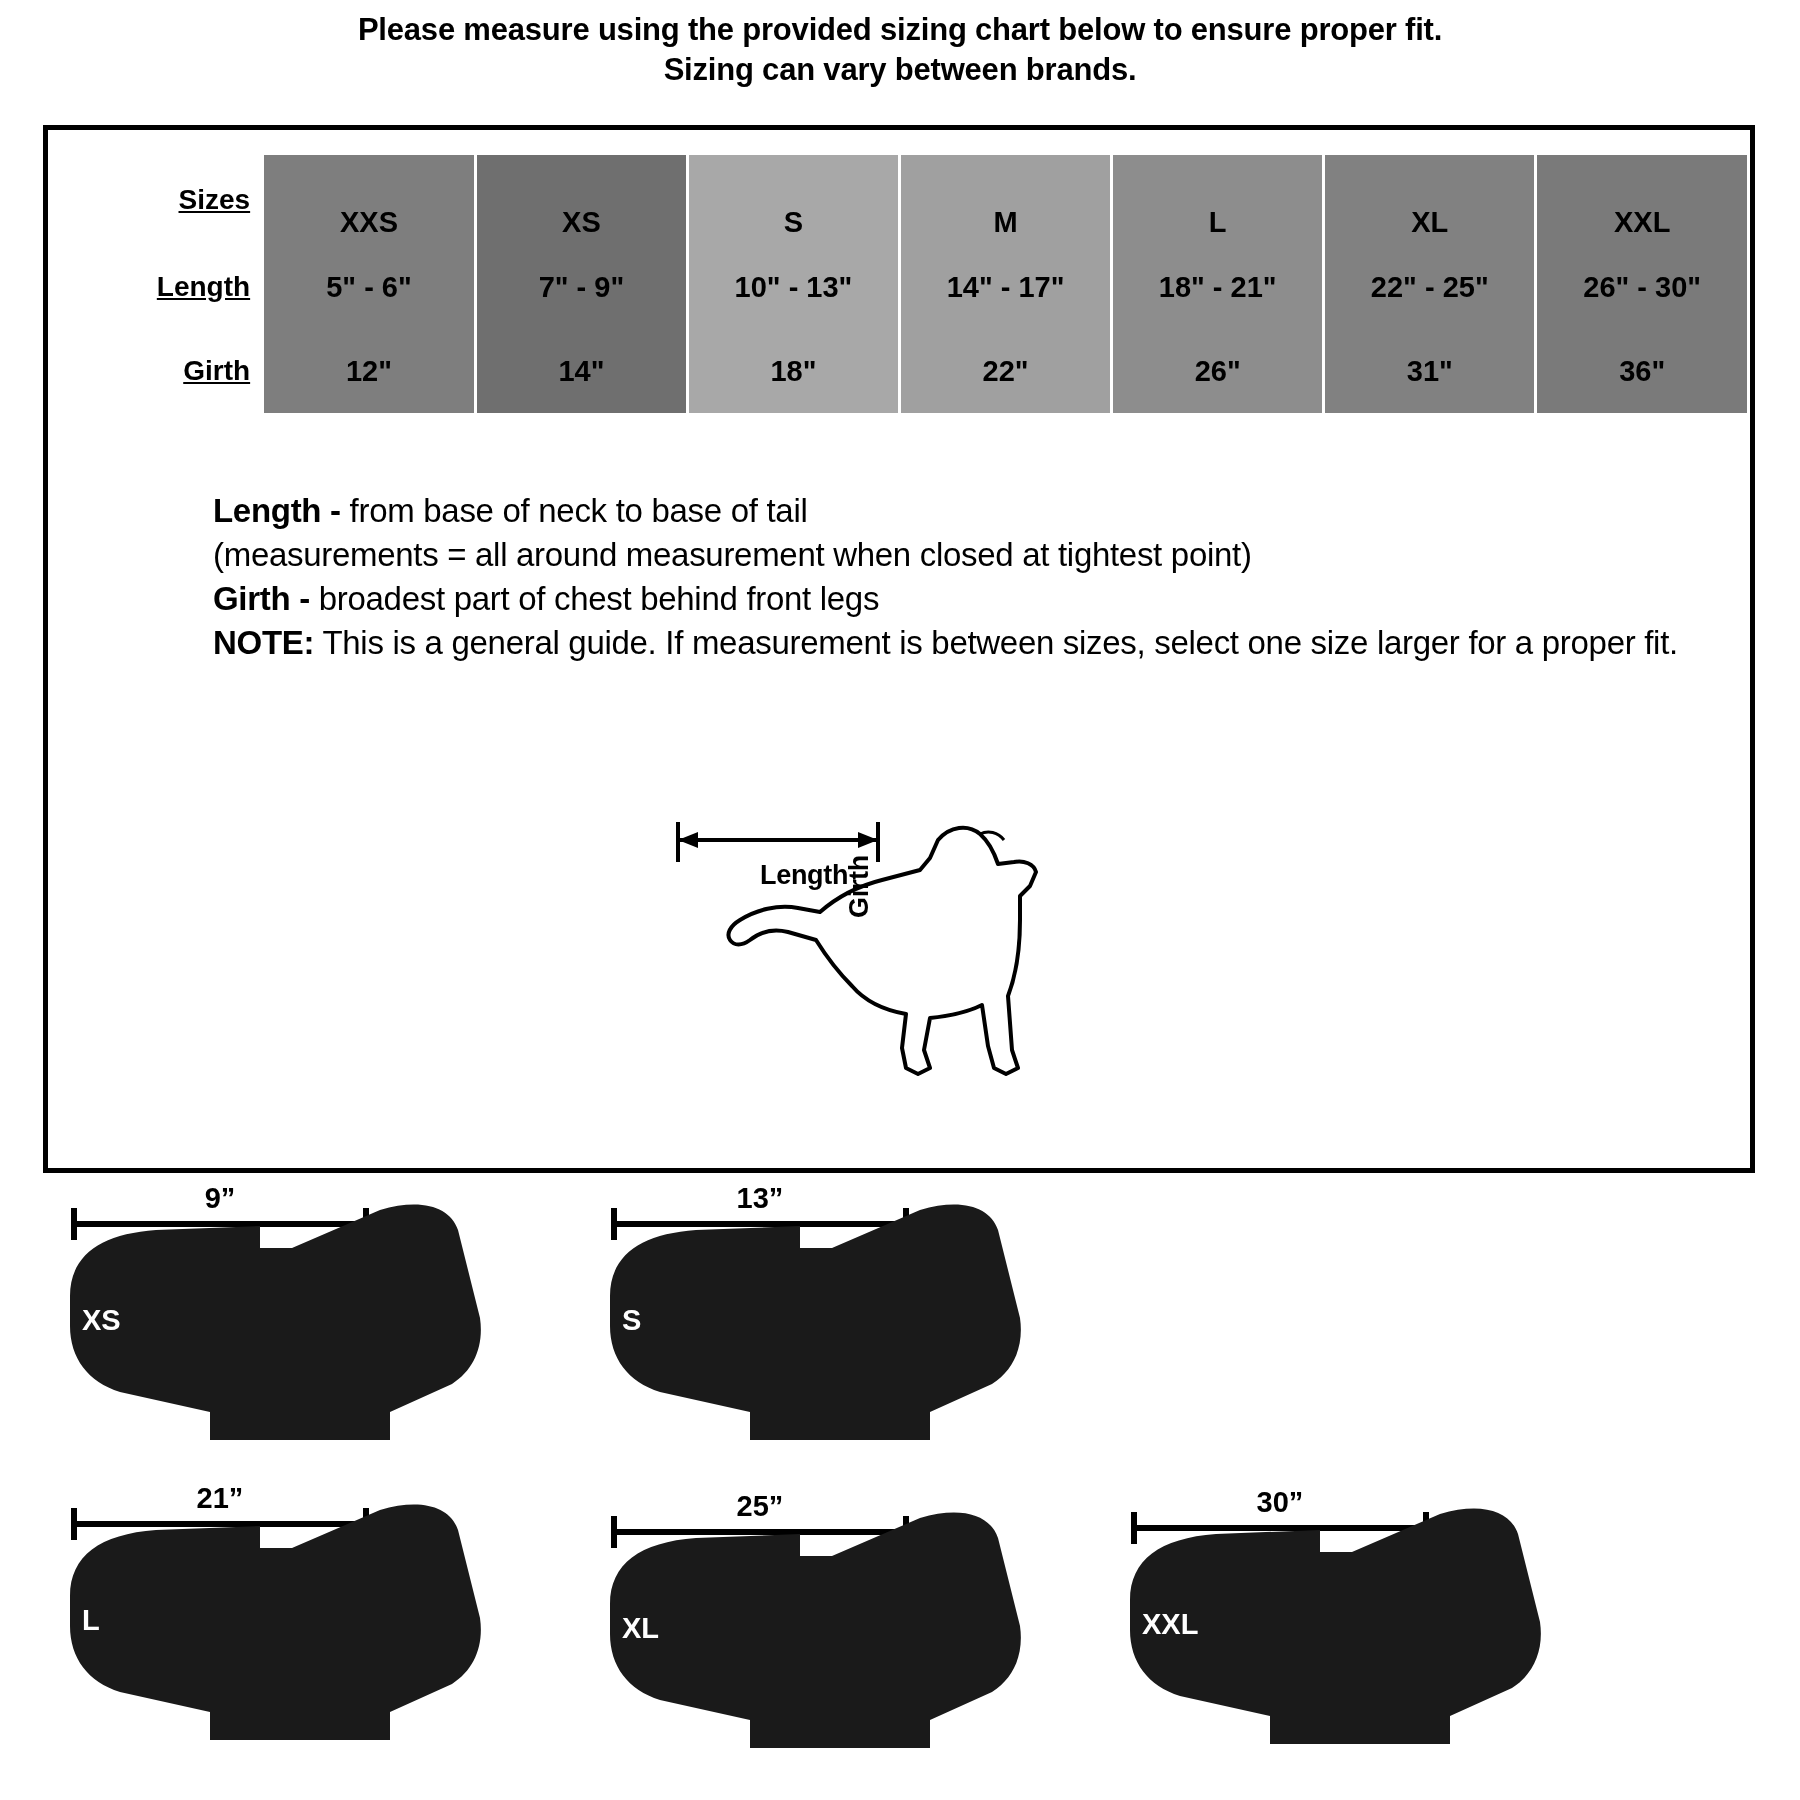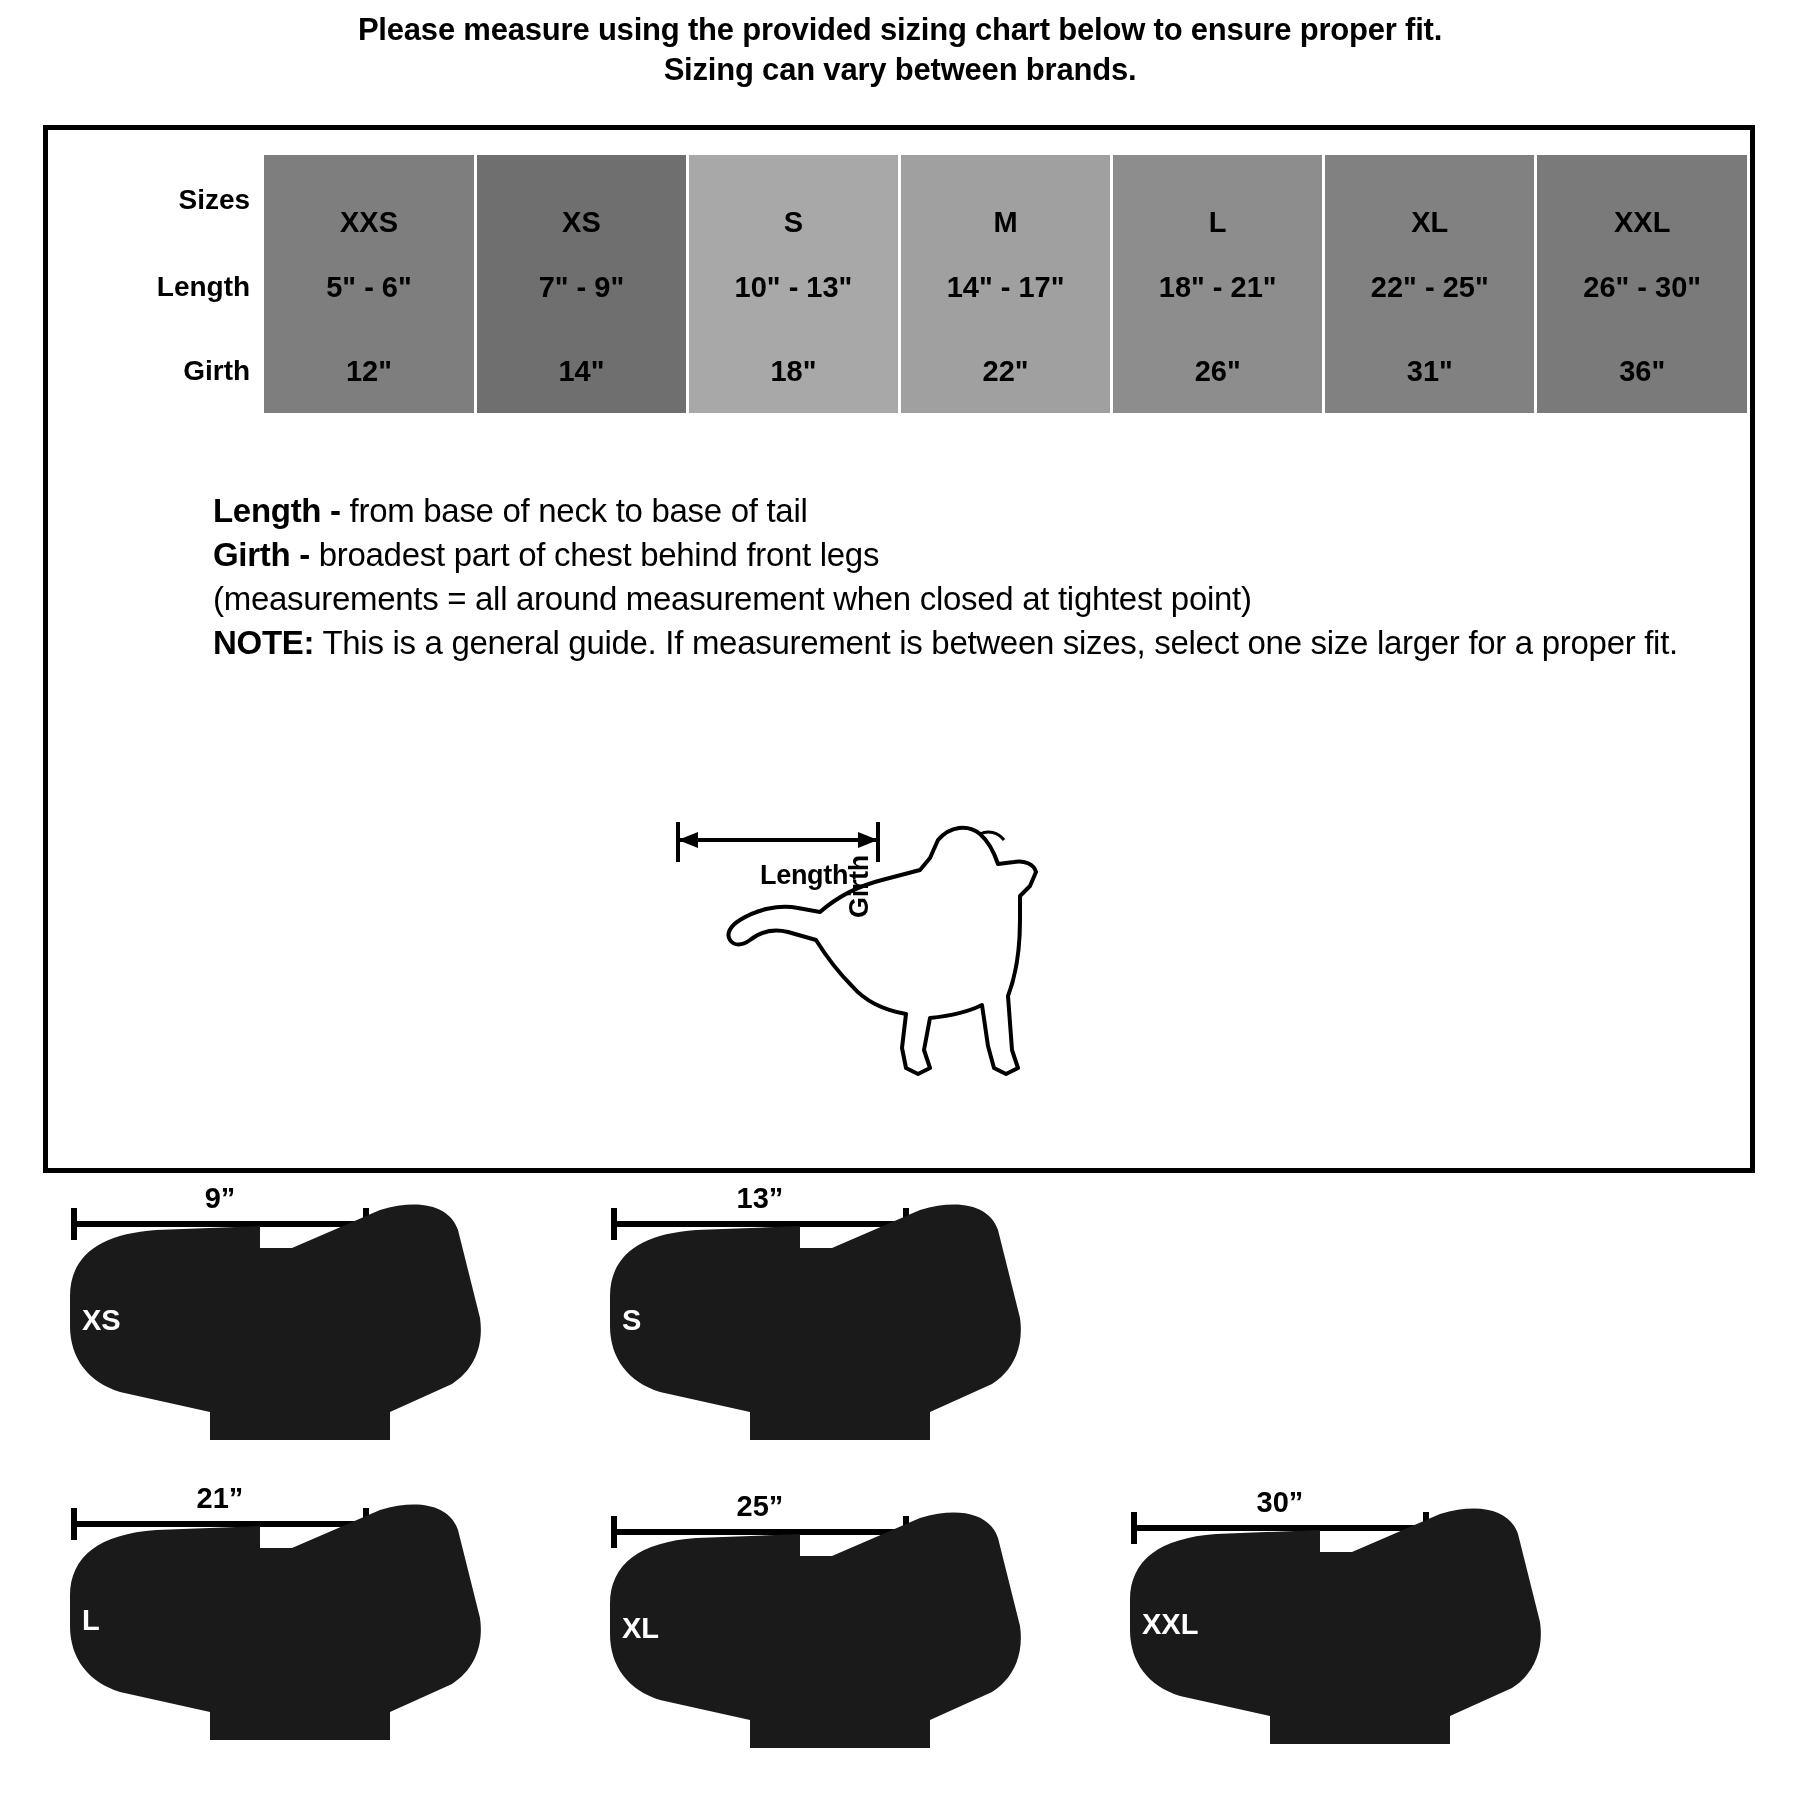--- a/index.html
+++ b/index.html
@@ -59,20 +59,21 @@
     font-size: 29px;
     height: 84px;
     padding: 0;
   }
   table.sizes td.rowlabel {
     width: 168px;
     background: #ffffff;
     text-align: right;
     padding-right: 14px;
     font-size: 28px;
+    text-decoration: underline;
   }
   table.sizes td.cell {
     width: 218px;
     border-right: 3px solid #ffffff;
   }
   table.sizes tr.r1 td.cell { vertical-align: bottom; padding-bottom: 6px; }
 
   
   .guide {
     position: absolute;
@@ -196,22 +197,22 @@
         <td class="cell" style="background: rgb(141, 141, 141);">26"</td>
         <td class="cell" style="background: rgb(129, 129, 129);">31"</td>
         <td class="cell" style="background: rgb(122, 122, 122);">36"</td>
       </tr>
     </tbody>
       </table>
   </div>
 
   <div class="guide">
     <p><b>Length -</b><span> from base of neck to base of tail</span></p>
+    <p>(measurements = all around measurement when closed at tightest point)</p>
     <p><b>Girth -</b><span> broadest part of chest behind front legs</span></p>
-    <p>(measurements = all around measurement when closed at tightest point)</p>
     <p><b>NOTE:</b><span> This is a general guide. If measurement is between sizes, select one size larger for a proper fit.</span></p>
   </div>
 
   <div class="dog-diagram">
     <svg width="480" height="330" viewBox="0 0 480 330">
 
       <line x1="10" y1="40" x2="210" y2="40" stroke="#000" stroke-width="4"></line>
       <line x1="10" y1="22" x2="10" y2="62" stroke="#000" stroke-width="4"></line>
       <line x1="210" y1="22" x2="210" y2="62" stroke="#000" stroke-width="4"></line>
       <polygon points="10,40 30,32 30,48" fill="#000"></polygon>

